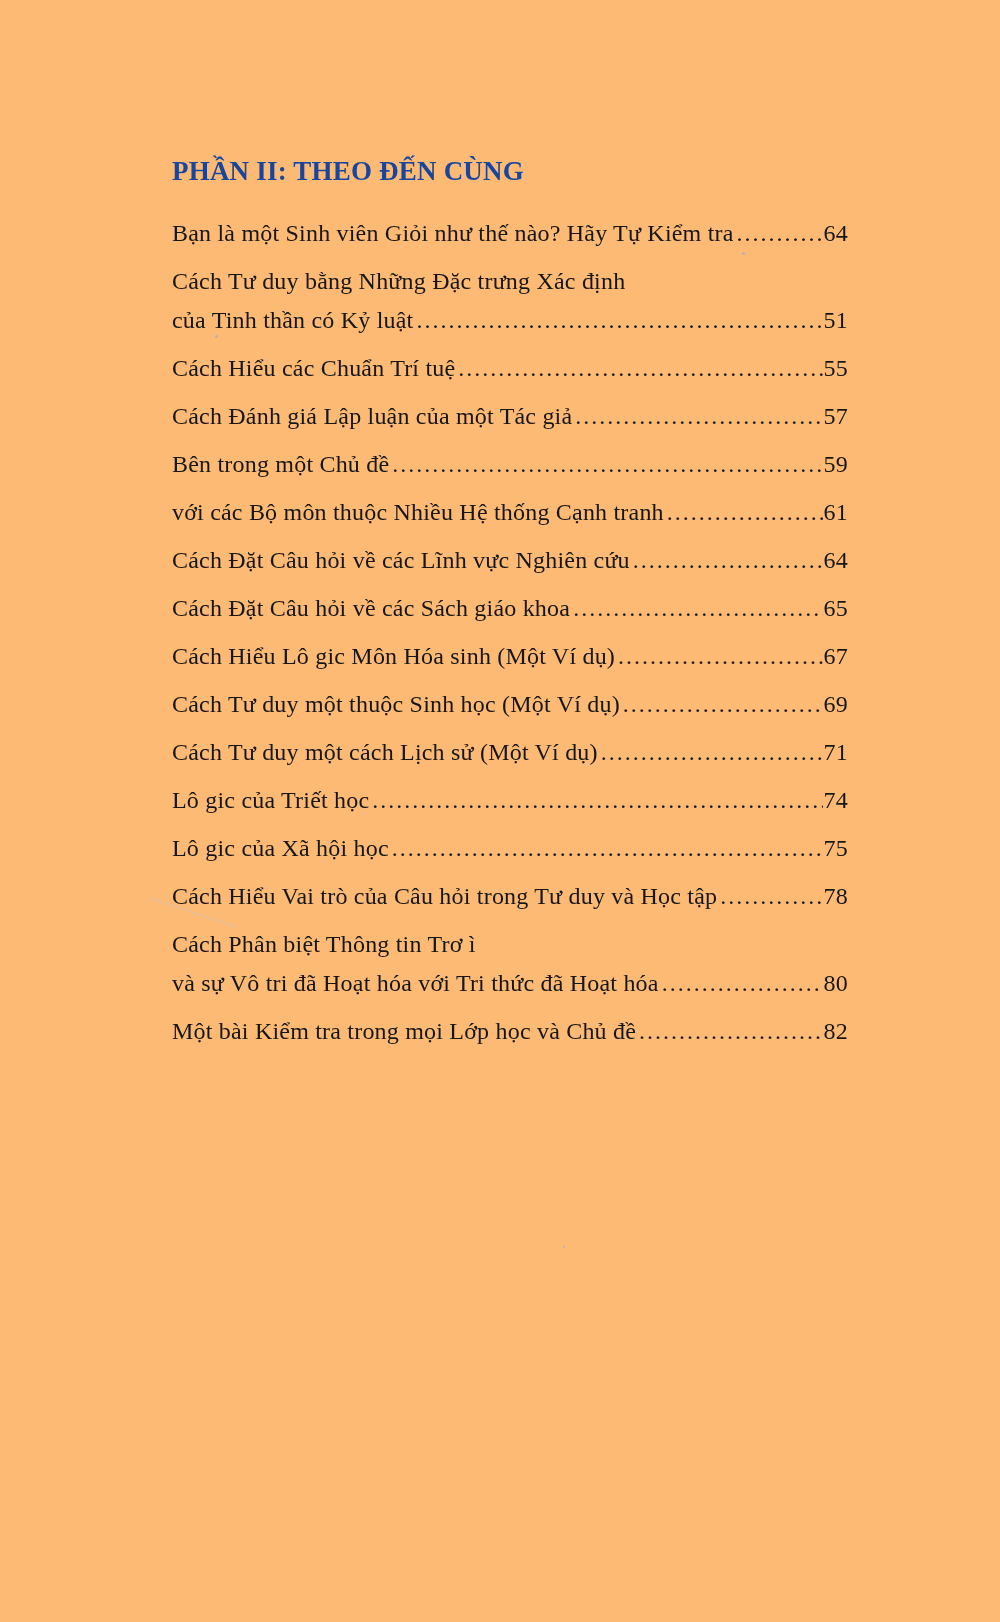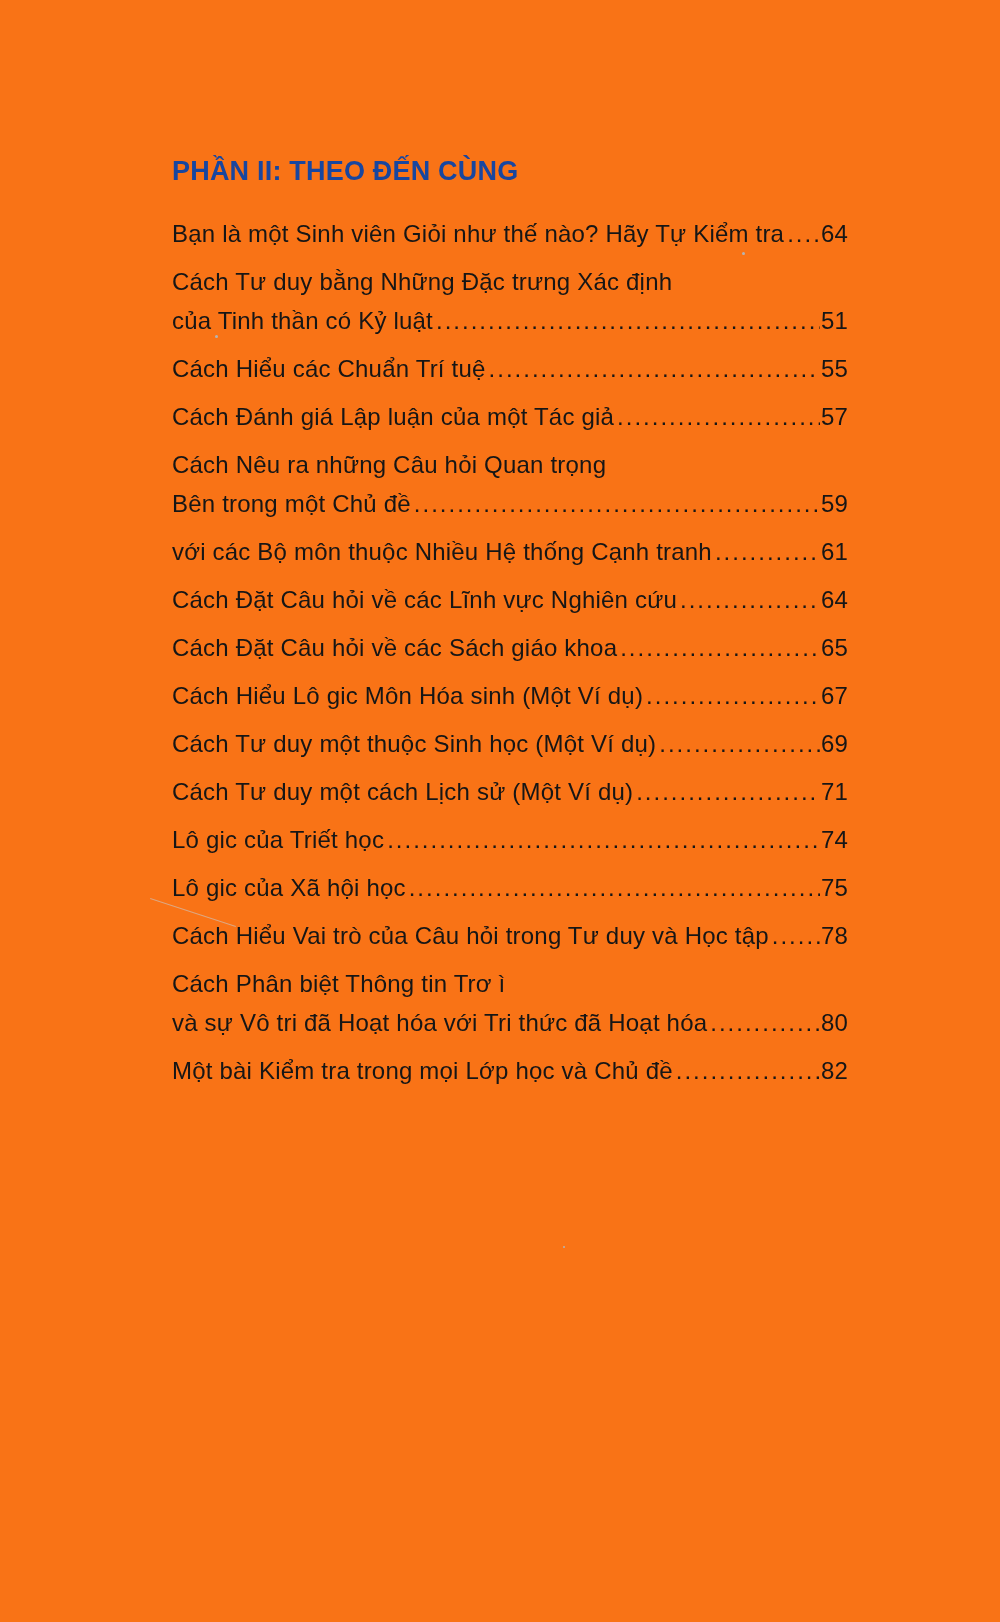--- a/index.html
+++ b/index.html
@@ -81,21 +81,21 @@
     border-radius: 50%;
     background: #b5b5b5;
   }
   .speck.s1 { left: 742px; top: 252px; }
   .speck.s2 { left: 215px; top: 335px; }
   .speck.s3 { left: 563px; top: 1246px; width: 2px; height: 2px; }
 </style>
 </head>
 <body>
 
-<div class="page" style="background: #f97316;">
+<div class="page" style="background: #fdba74; font-family: Liberation Serif, serif;">
   <h1 class="heading" style="color: rgb(24, 70, 159);">PHẦN II: THEO ĐẾN CÙNG</h1>
 
   <div class="toc" id="toc-list" style="color: rgb(22, 22, 22);">
       <div class="entry">
         <div class="row">
           <span class="title">Bạn là một Sinh viên Giỏi như thế nào? Hãy Tự Kiểm tra</span>
           <span class="dots"></span>
           <span class="pagenum">64</span>
         </div>
       </div>
@@ -115,21 +115,20 @@
         </div>
       </div>
       <div class="entry">
         <div class="row">
           <span class="title">Cách Đánh giá Lập luận của một Tác giả</span>
           <span class="dots"></span>
           <span class="pagenum">57</span>
         </div>
       </div>
       <div class="entry">
-        <div class="line">Cách Nêu ra những Câu hỏi Quan trọng</div>
         <div class="row">
           <span class="title">Bên trong một Chủ đề</span>
           <span class="dots"></span>
           <span class="pagenum">59</span>
         </div>
       </div>
       <div class="entry">
         <div class="row">
           <span class="title">với các Bộ môn thuộc Nhiều Hệ thống Cạnh tranh</span>
           <span class="dots"></span>

